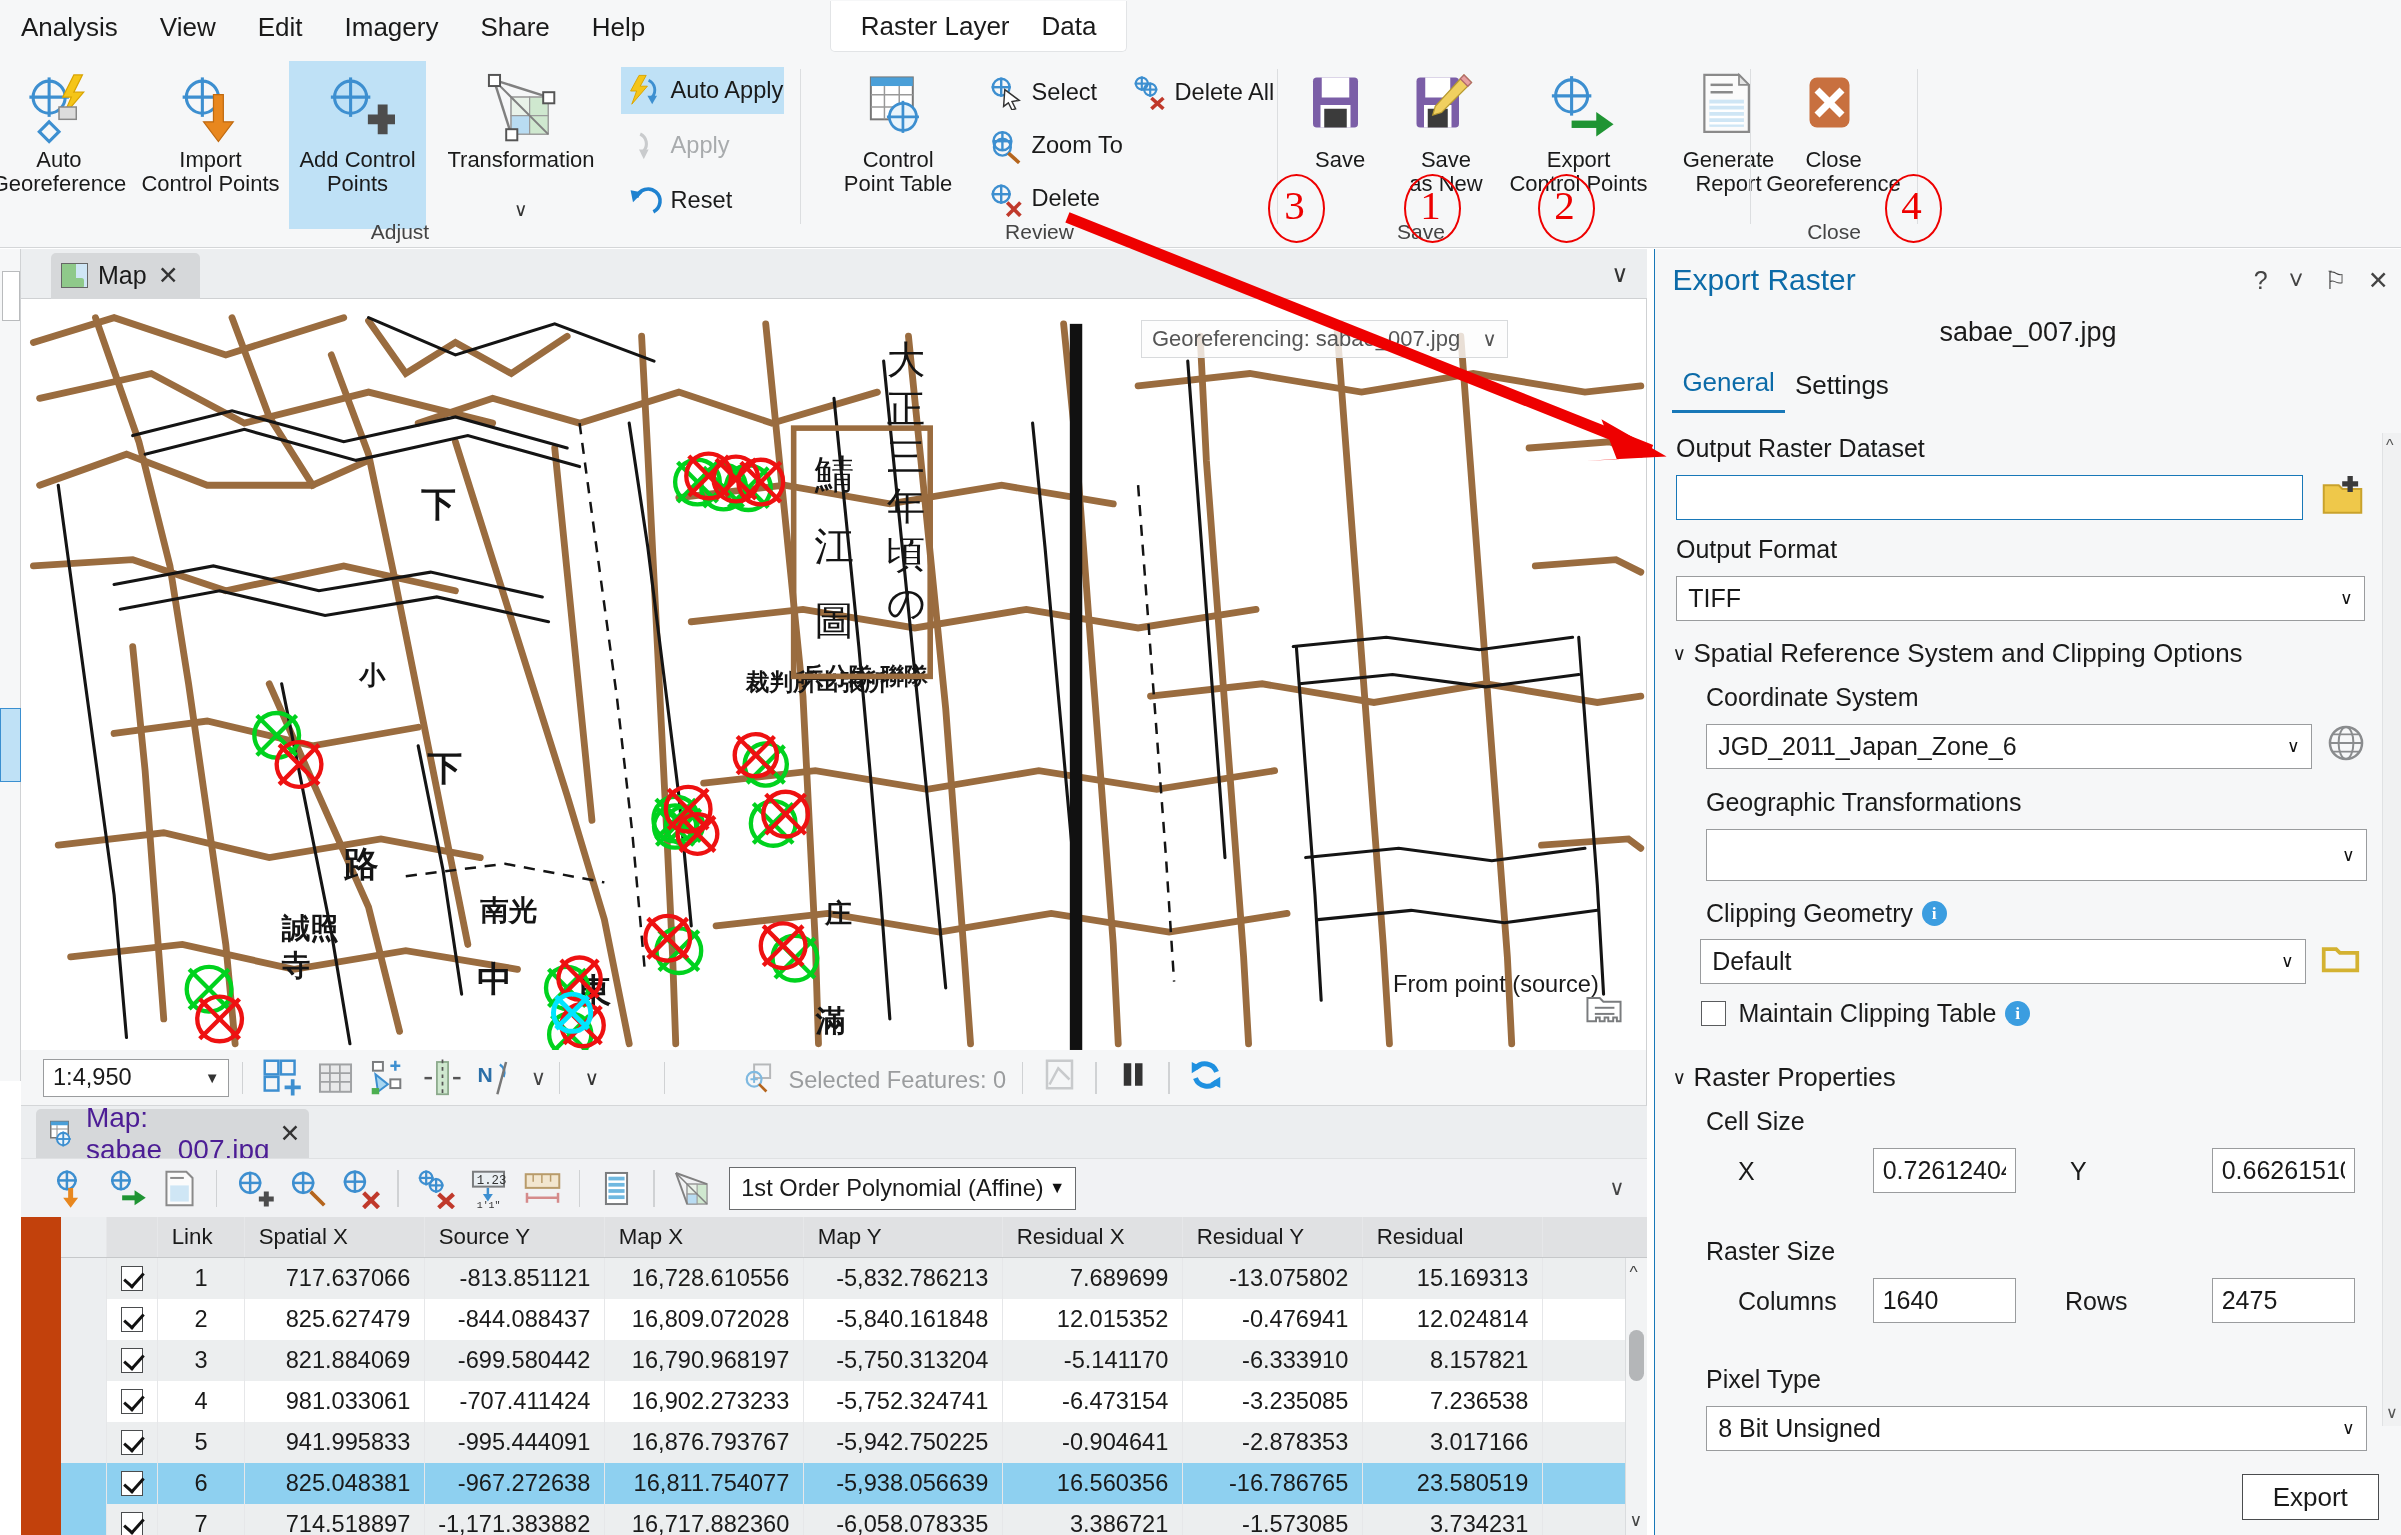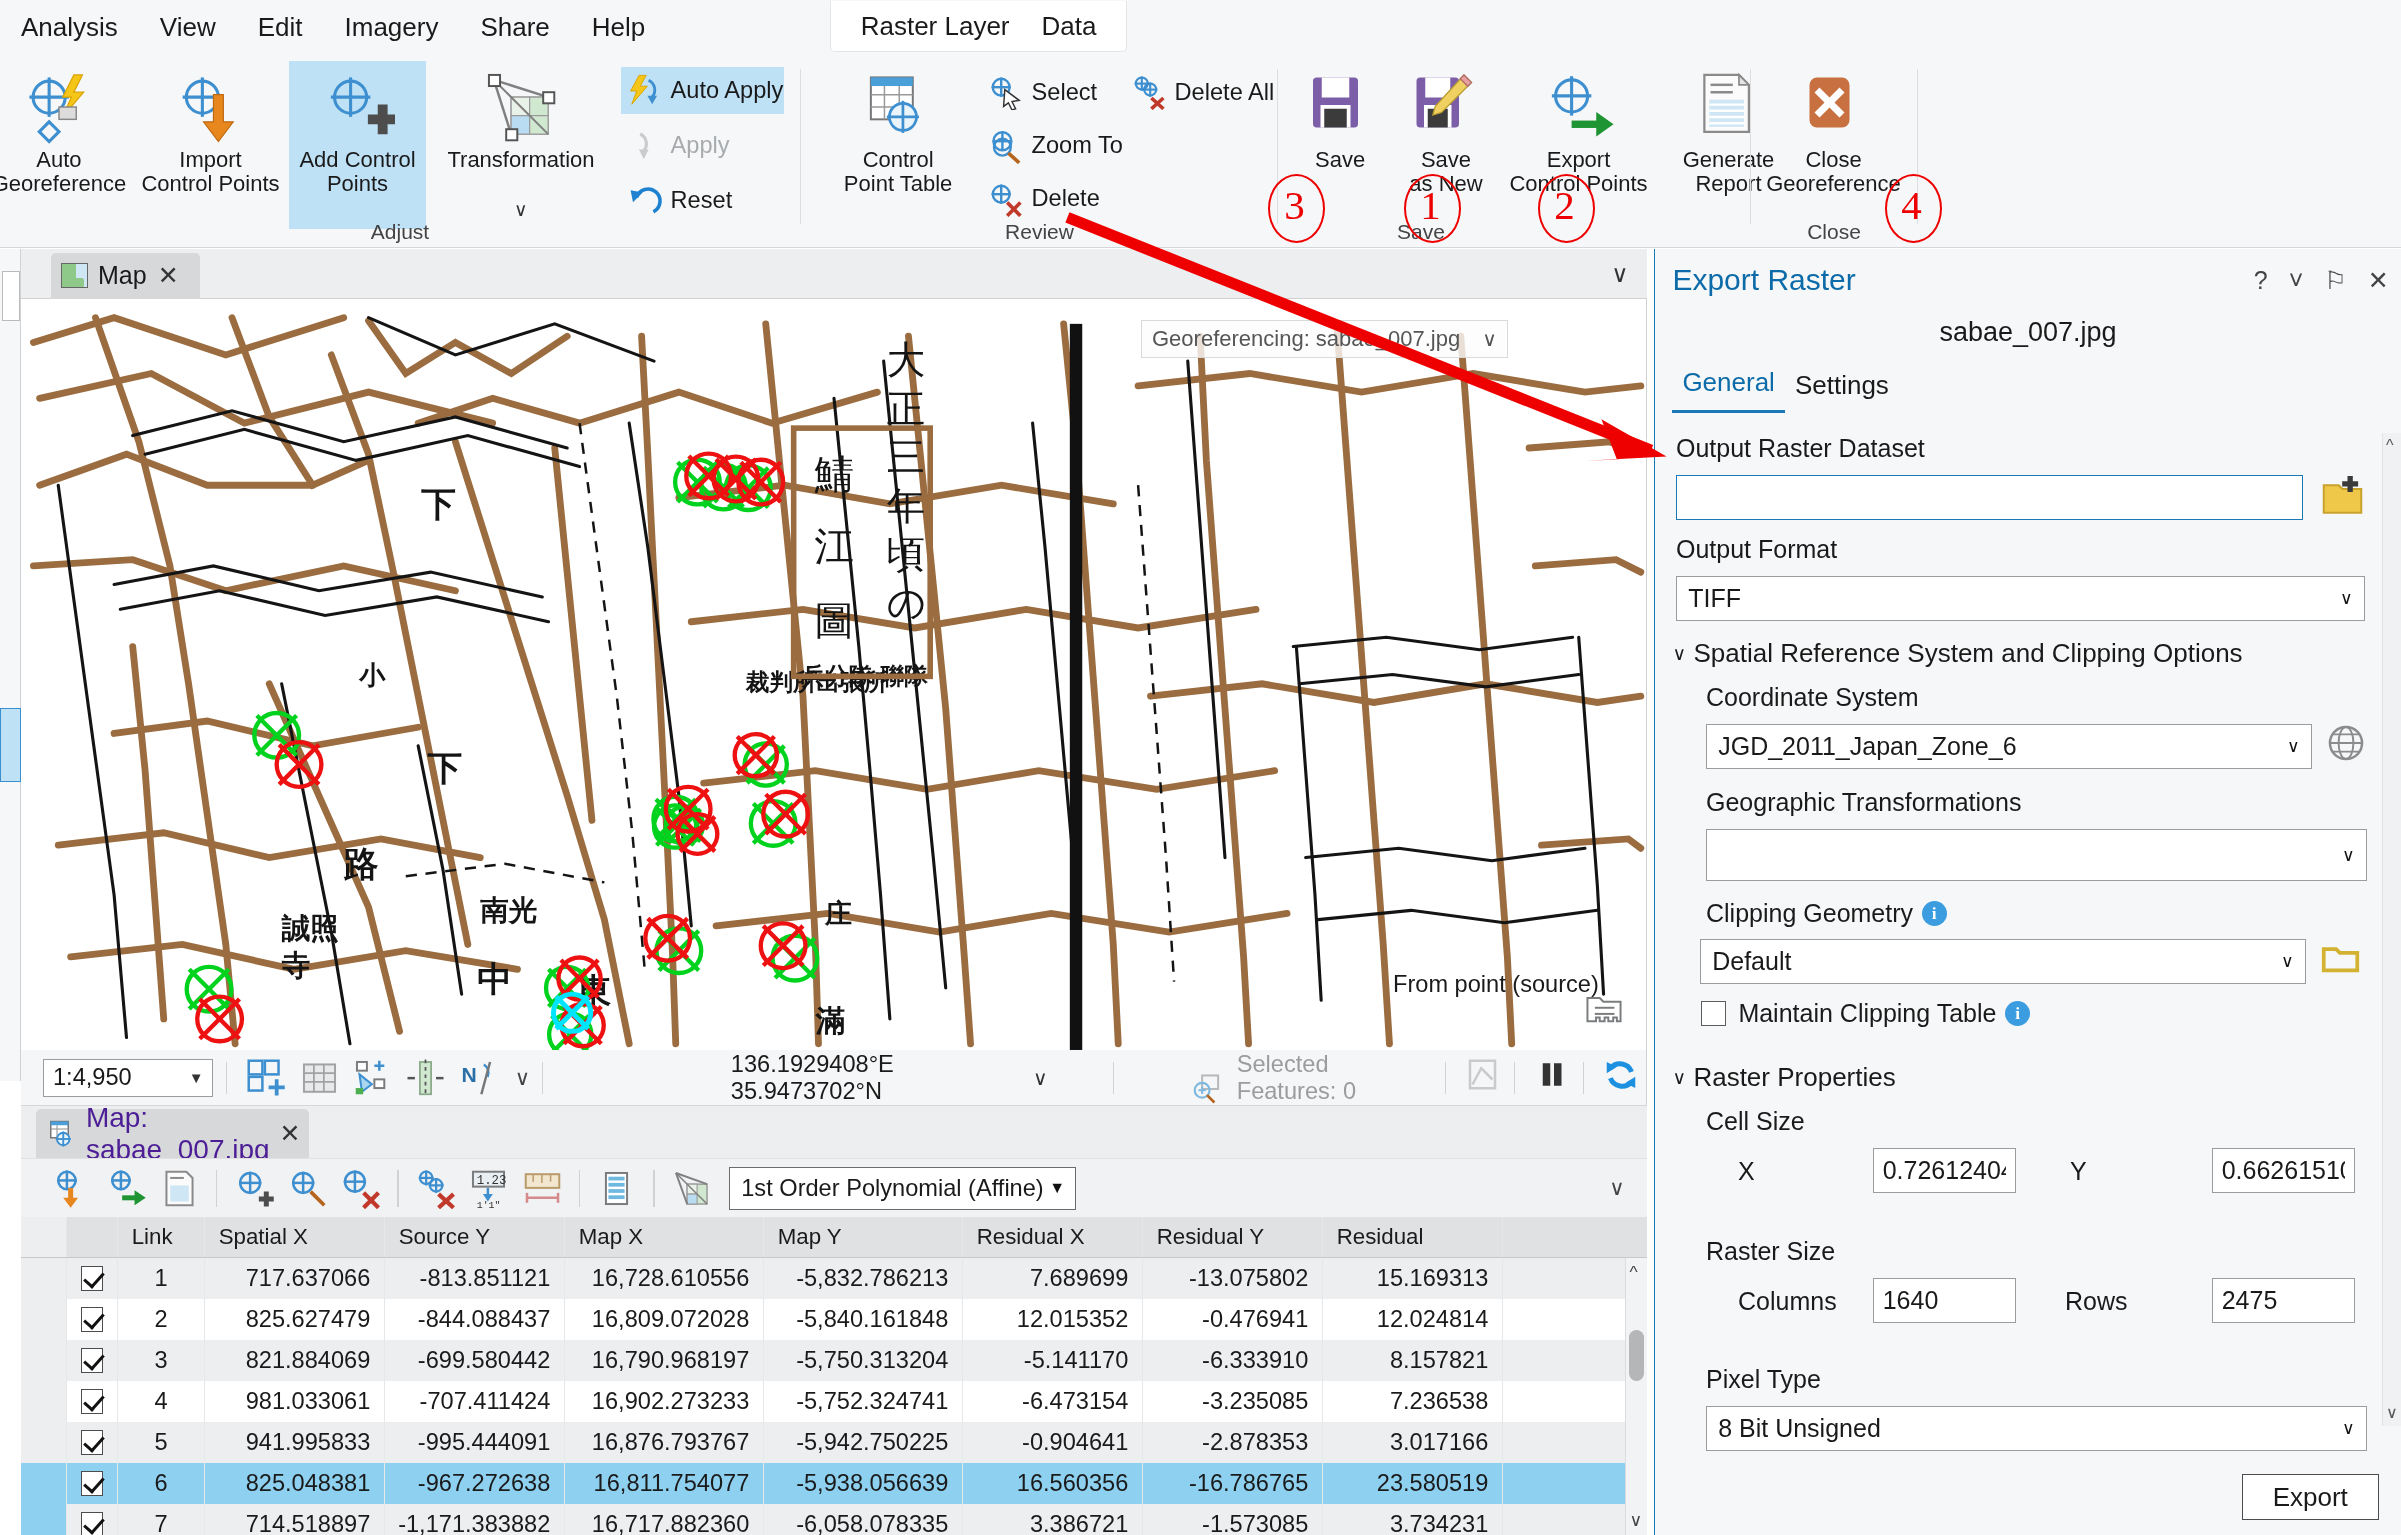--- a/index.html
+++ b/index.html
@@ -182,21 +182,21 @@
     display: flex; align-items: center; padding: 0 11.2px; margin-left: 11.2px;
     position: relative;
   }
   .transformsel .tv { font-size: 23.6px; color: #1a1a1a; }
   .transformsel .tc { position: absolute; right: 10px; font-size: 16px; color: #111; }
   .tb-chevron { position:absolute; right: 22.3px; font-size: 21px; color:#444; }
 
   
   .cpt-table {
     position: absolute; left: 21px; top: 1217px; width: 1626px; height: 318px;
-    background: #c2410c; overflow: hidden;
+    background: #c2410c; overflow: hidden; padding-left: 40px;
   }
   .cpt-row { display: flex; height: 41px; align-items: center; }
   .cpt-head { background: #e0e1e3; border-bottom: 0.6px solid #c6c8ca; }
   .cpt-head .cell { font-size: 22.3px; color: #1a1a1a; }
   .cell {
     font-size: 23.6px; color: #1a1a1a; padding: 0 13.7px; height: 100%;
     display: flex; align-items: center; border-right: 0.6px solid #e6e7e9;
     overflow: hidden; white-space: nowrap;
   }
   .cell.num { justify-content: flex-end; }
@@ -852,21 +852,20 @@
       <div class="tbicon">
         <svg width="41" height="41" viewBox="0 0 33 33">
           <text x="2" y="20" font-size="17" fill="#2b6fa8" font-family="'Liberation Sans',sans-serif" font-weight="bold">N</text>
           <path d="M20 6 a8 8 0 0 1 3 10" fill="none" stroke="#3d8fd0" stroke-width="2"></path>
           <line x1="25" y1="4" x2="18" y2="30" stroke="#777" stroke-width="2"></line>
         </svg>
       </div>
       <div class="tb-chevron" style="position:relative;right:auto;margin-left:8.7px;">∨</div>
     </div>
     <div class="vsep"></div>
-    <div class="coords">136.1929408°E 35.9473702°N</div>
     <div class="coords-chev">∨</div>
     <div class="vsep" style="margin-left:65px;"></div>
     <div class="selfeat">
       <span style="display:inline-block;width:37px;height:32px;margin-right:8.7px;">
         <svg width="37" height="32" viewBox="0 0 30 26">
           <rect x="9" y="2" width="13" height="11" fill="none" stroke="#b6b8ba" stroke-width="1.6"></rect>
           <circle cx="9" cy="14" r="6" fill="none" stroke="#7fb9e0" stroke-width="1.8"></circle>
           <line x1="13" y1="18" x2="19" y2="24" stroke="#b5651d" stroke-width="2.2"></line>
           <line x1="6" y1="14" x2="12" y2="14" stroke="#7fb9e0" stroke-width="1.6"></line>
           <line x1="9" y1="11" x2="9" y2="17" stroke="#7fb9e0" stroke-width="1.6"></line>

